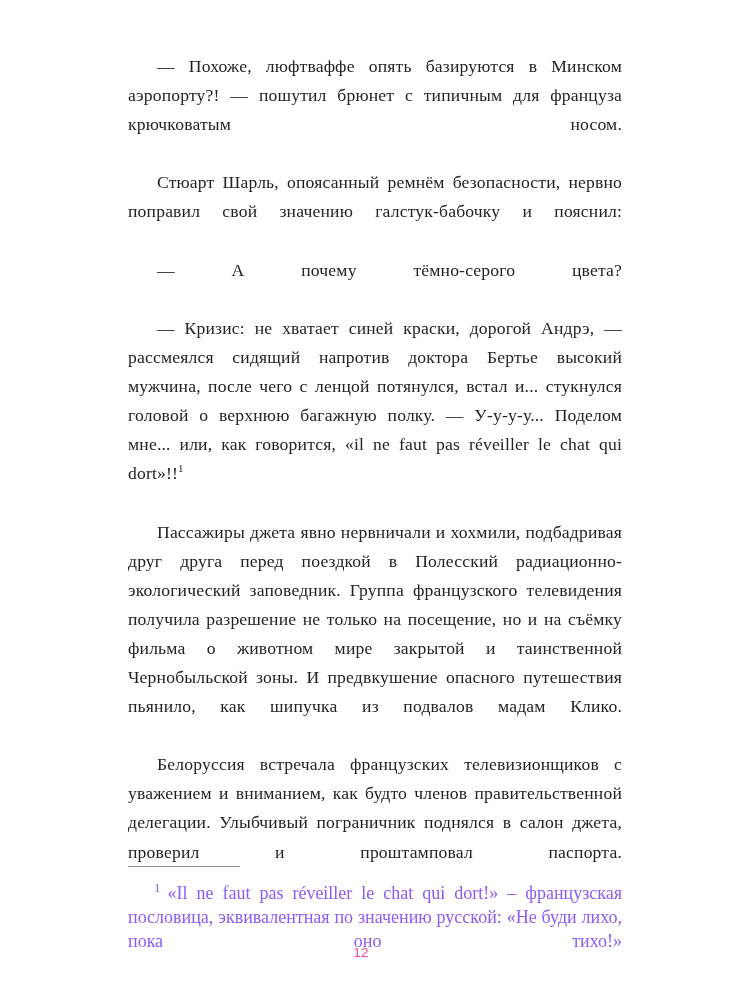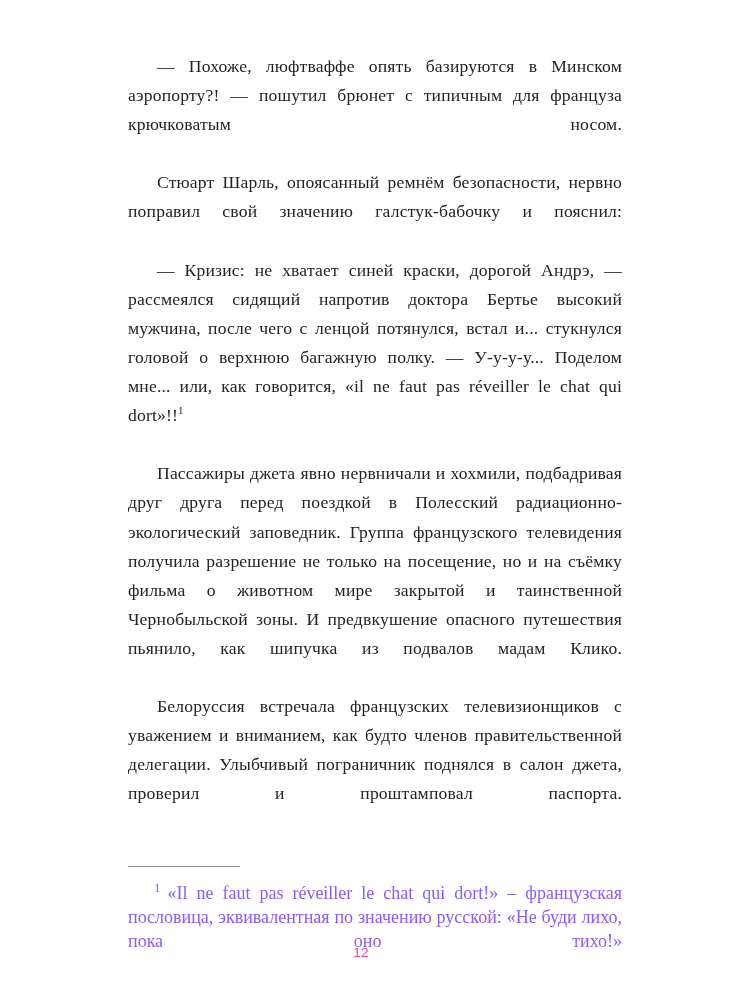--- a/index.html
+++ b/index.html
@@ -113,20 +113,21 @@
 
 <div class="page">
 
   <div class="text-column">
 
     <p class="body-par">— Похоже, люфтваффе опять базируются в Минском аэропорту?! — пошутил брюнет с типичным для француза крючковатым носом.</p>
 
     <p class="body-par">Стюарт Шарль, опоясанный ремнём безопасности, нервно поправил свой значению галстук-бабочку и пояснил:</p>
 
 
+    <p class="body-par">— А почему тёмно-серого цвета?</p>
 
     <p class="body-par"><span>— Кризис: не хватает синей краски, дорогой Андрэ, — рассмеялся сидящий напротив доктора Бертье высокий мужчина, после чего с ленцой потянулся, встал и... стукнулся головой о верхнюю багажную полку. — У-у-у-у... Поделом мне... или, как говорится, «il ne faut pas réveiller le chat qui dort»!</span><span>!</span><sup class="fn-ref">1</sup></p>
 
 
     <p class="body-par">Пассажиры джета явно нервничали и хохмили, подбадривая друг друга перед поездкой в Полесский радиационно-экологический заповедник. Группа французского телевидения получила разрешение не только на посещение, но и на съёмку фильма о животном мире закрытой и таинственной Чернобыльской зоны. И предвкушение опасного путешествия пьянило, как шипучка из подвалов мадам Клико.</p>
 
     <p class="body-par">Белоруссия встречала французских телевизионщиков с уважением и вниманием, как будто членов правительственной делегации. Улыбчивый пограничник поднялся в салон джета, проверил и проштамповал паспорта.</p>
 
   </div>
 

